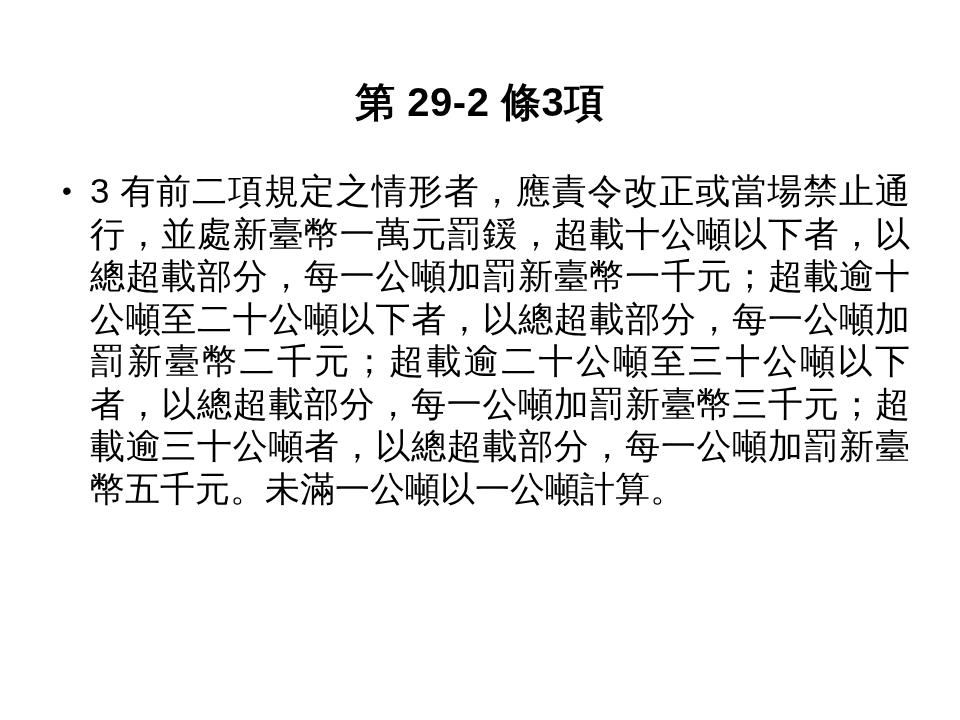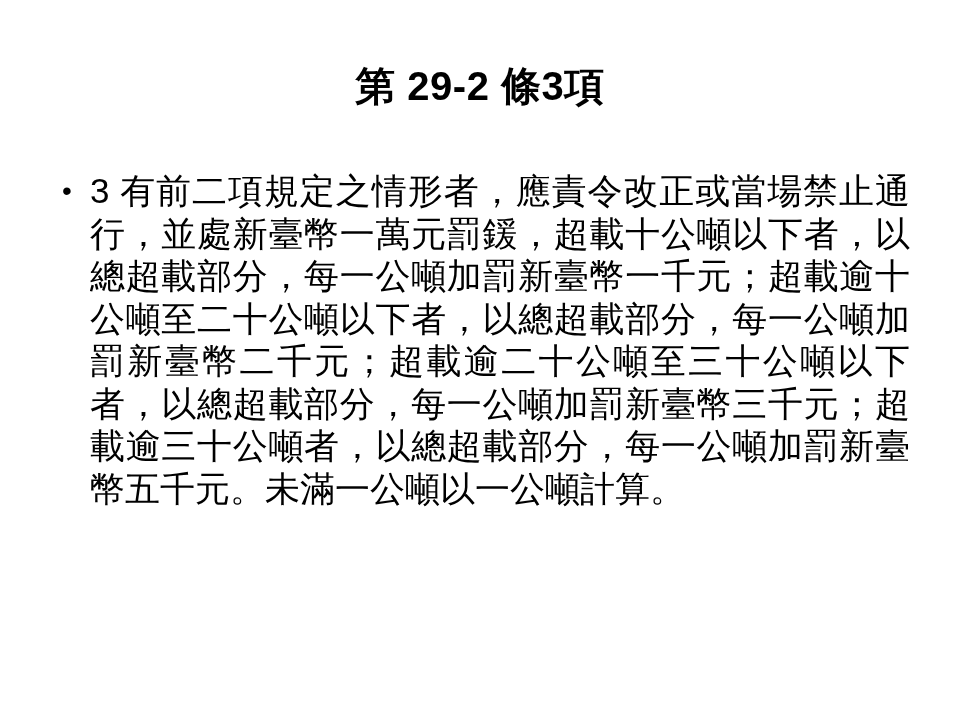--- a/index.html
+++ b/index.html
@@ -10,21 +10,21 @@
   }
   .slide {
     position: relative;
     width: 960px; height: 720px;
     background: #ffffff;
     color: #000000;
     overflow: hidden;
   }
   .slide-title {
     position: absolute;
-    top: 62px; left: 0;
+    top: 78px; left: 0;
     width: 960px;
     text-align: center;
     font-size: 40px;
     font-weight: bold;
     line-height: 48px;
     letter-spacing: 0.5px;
     color: #000000;
   }
   .slide-body {
     position: absolute;

